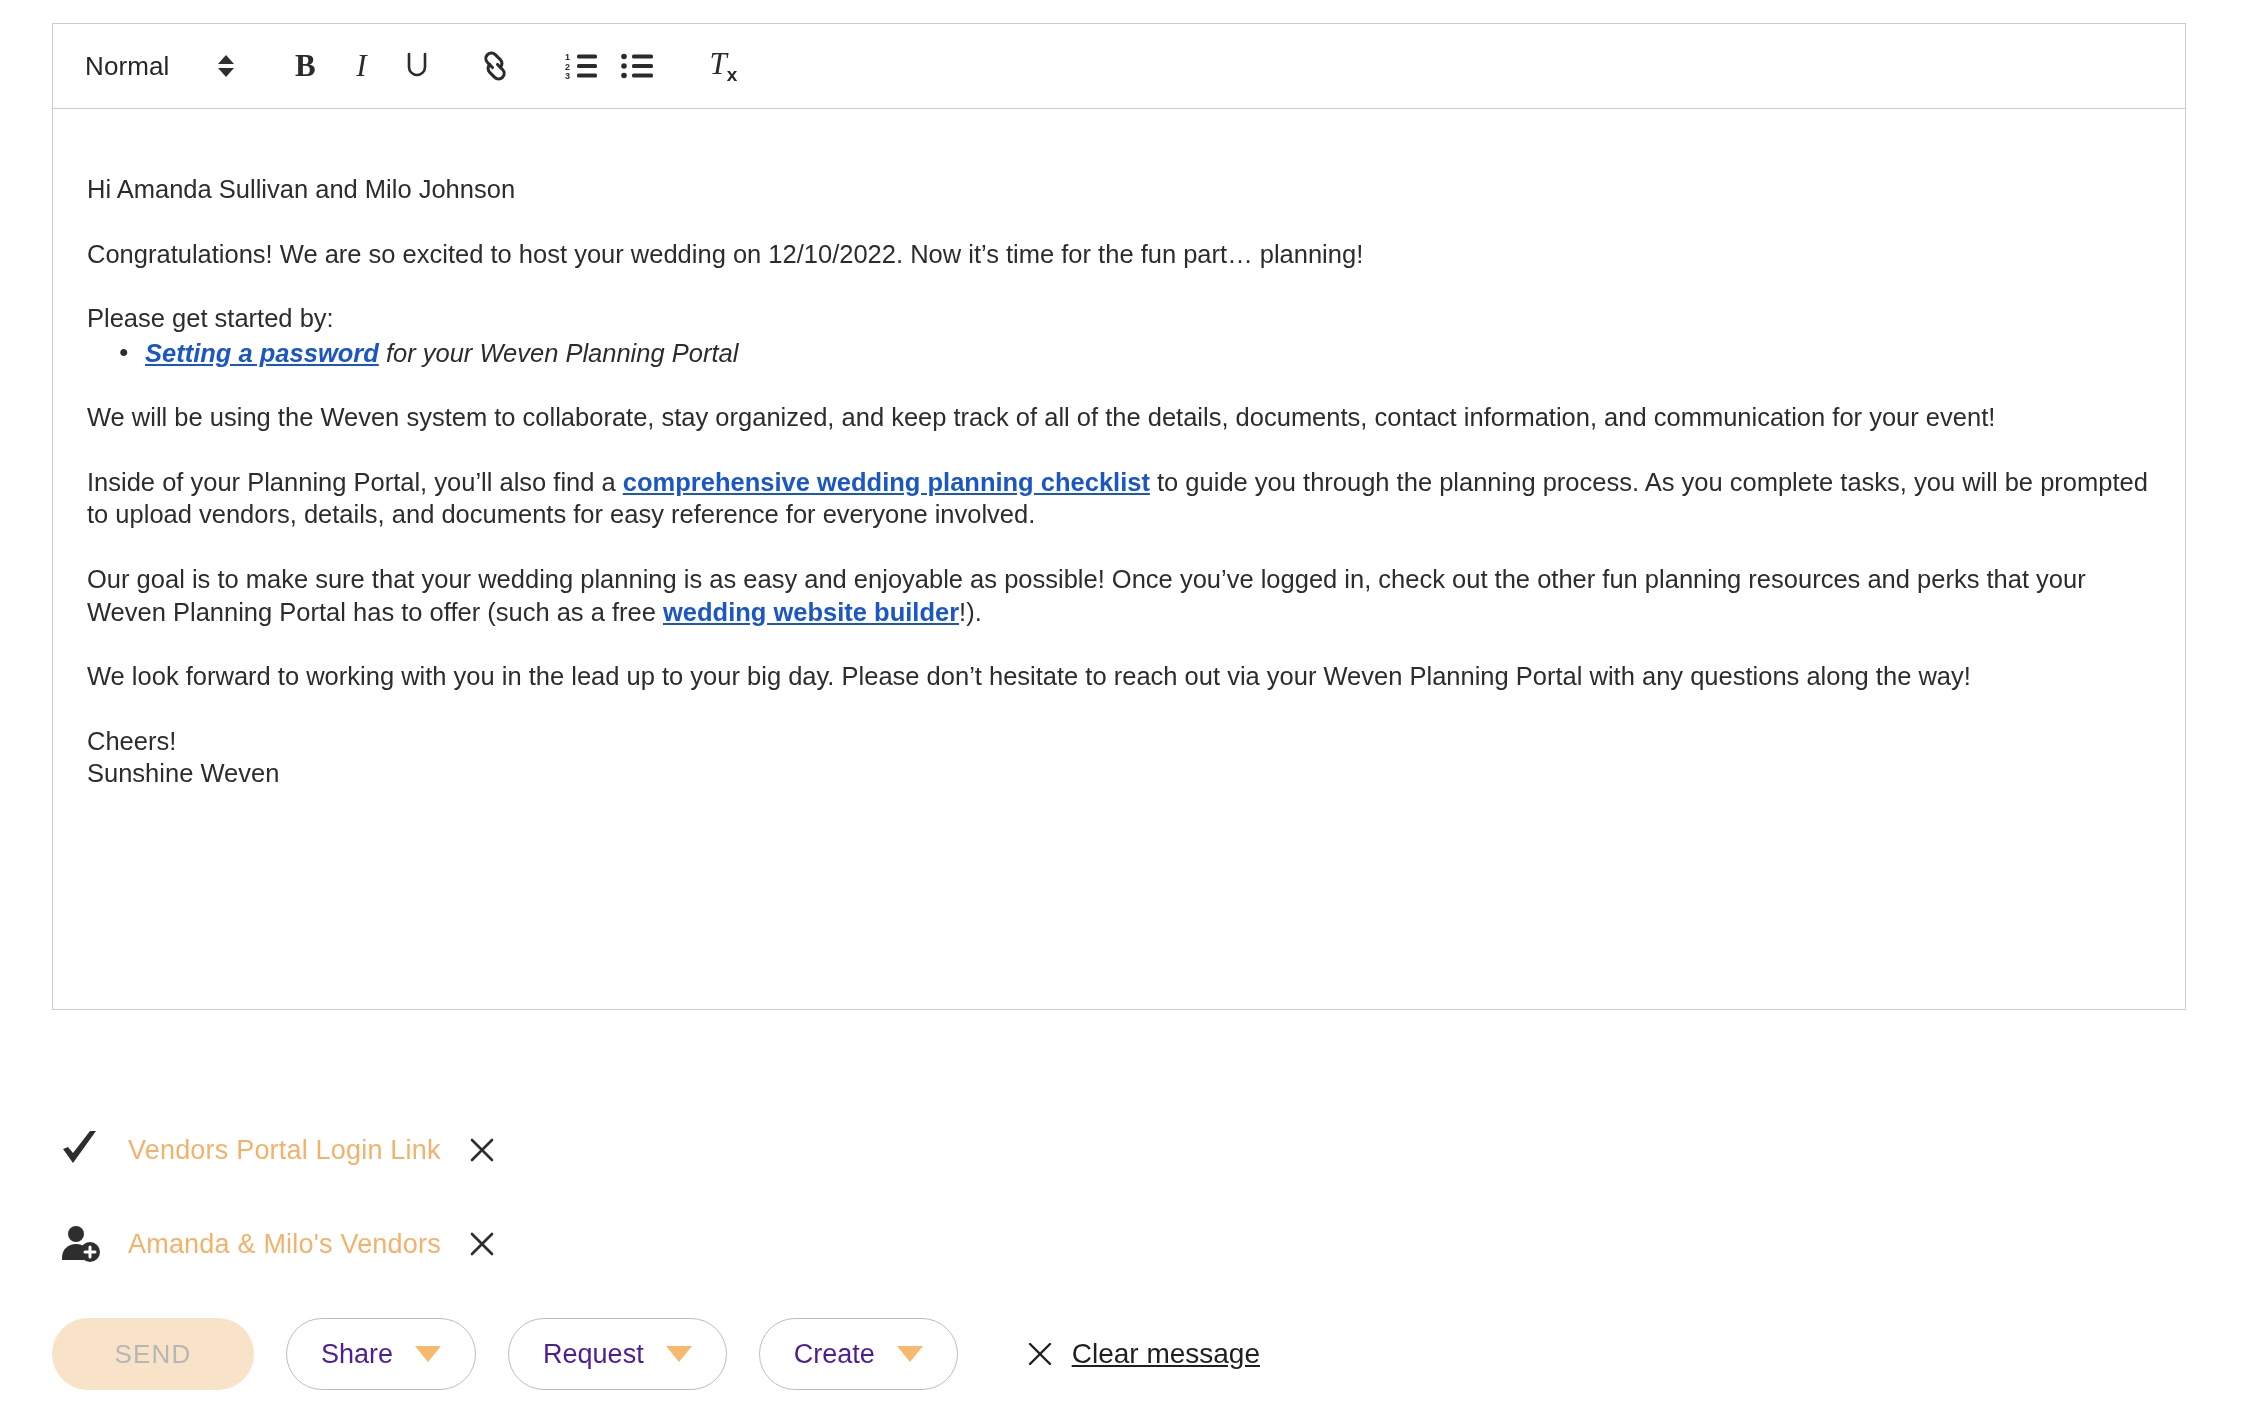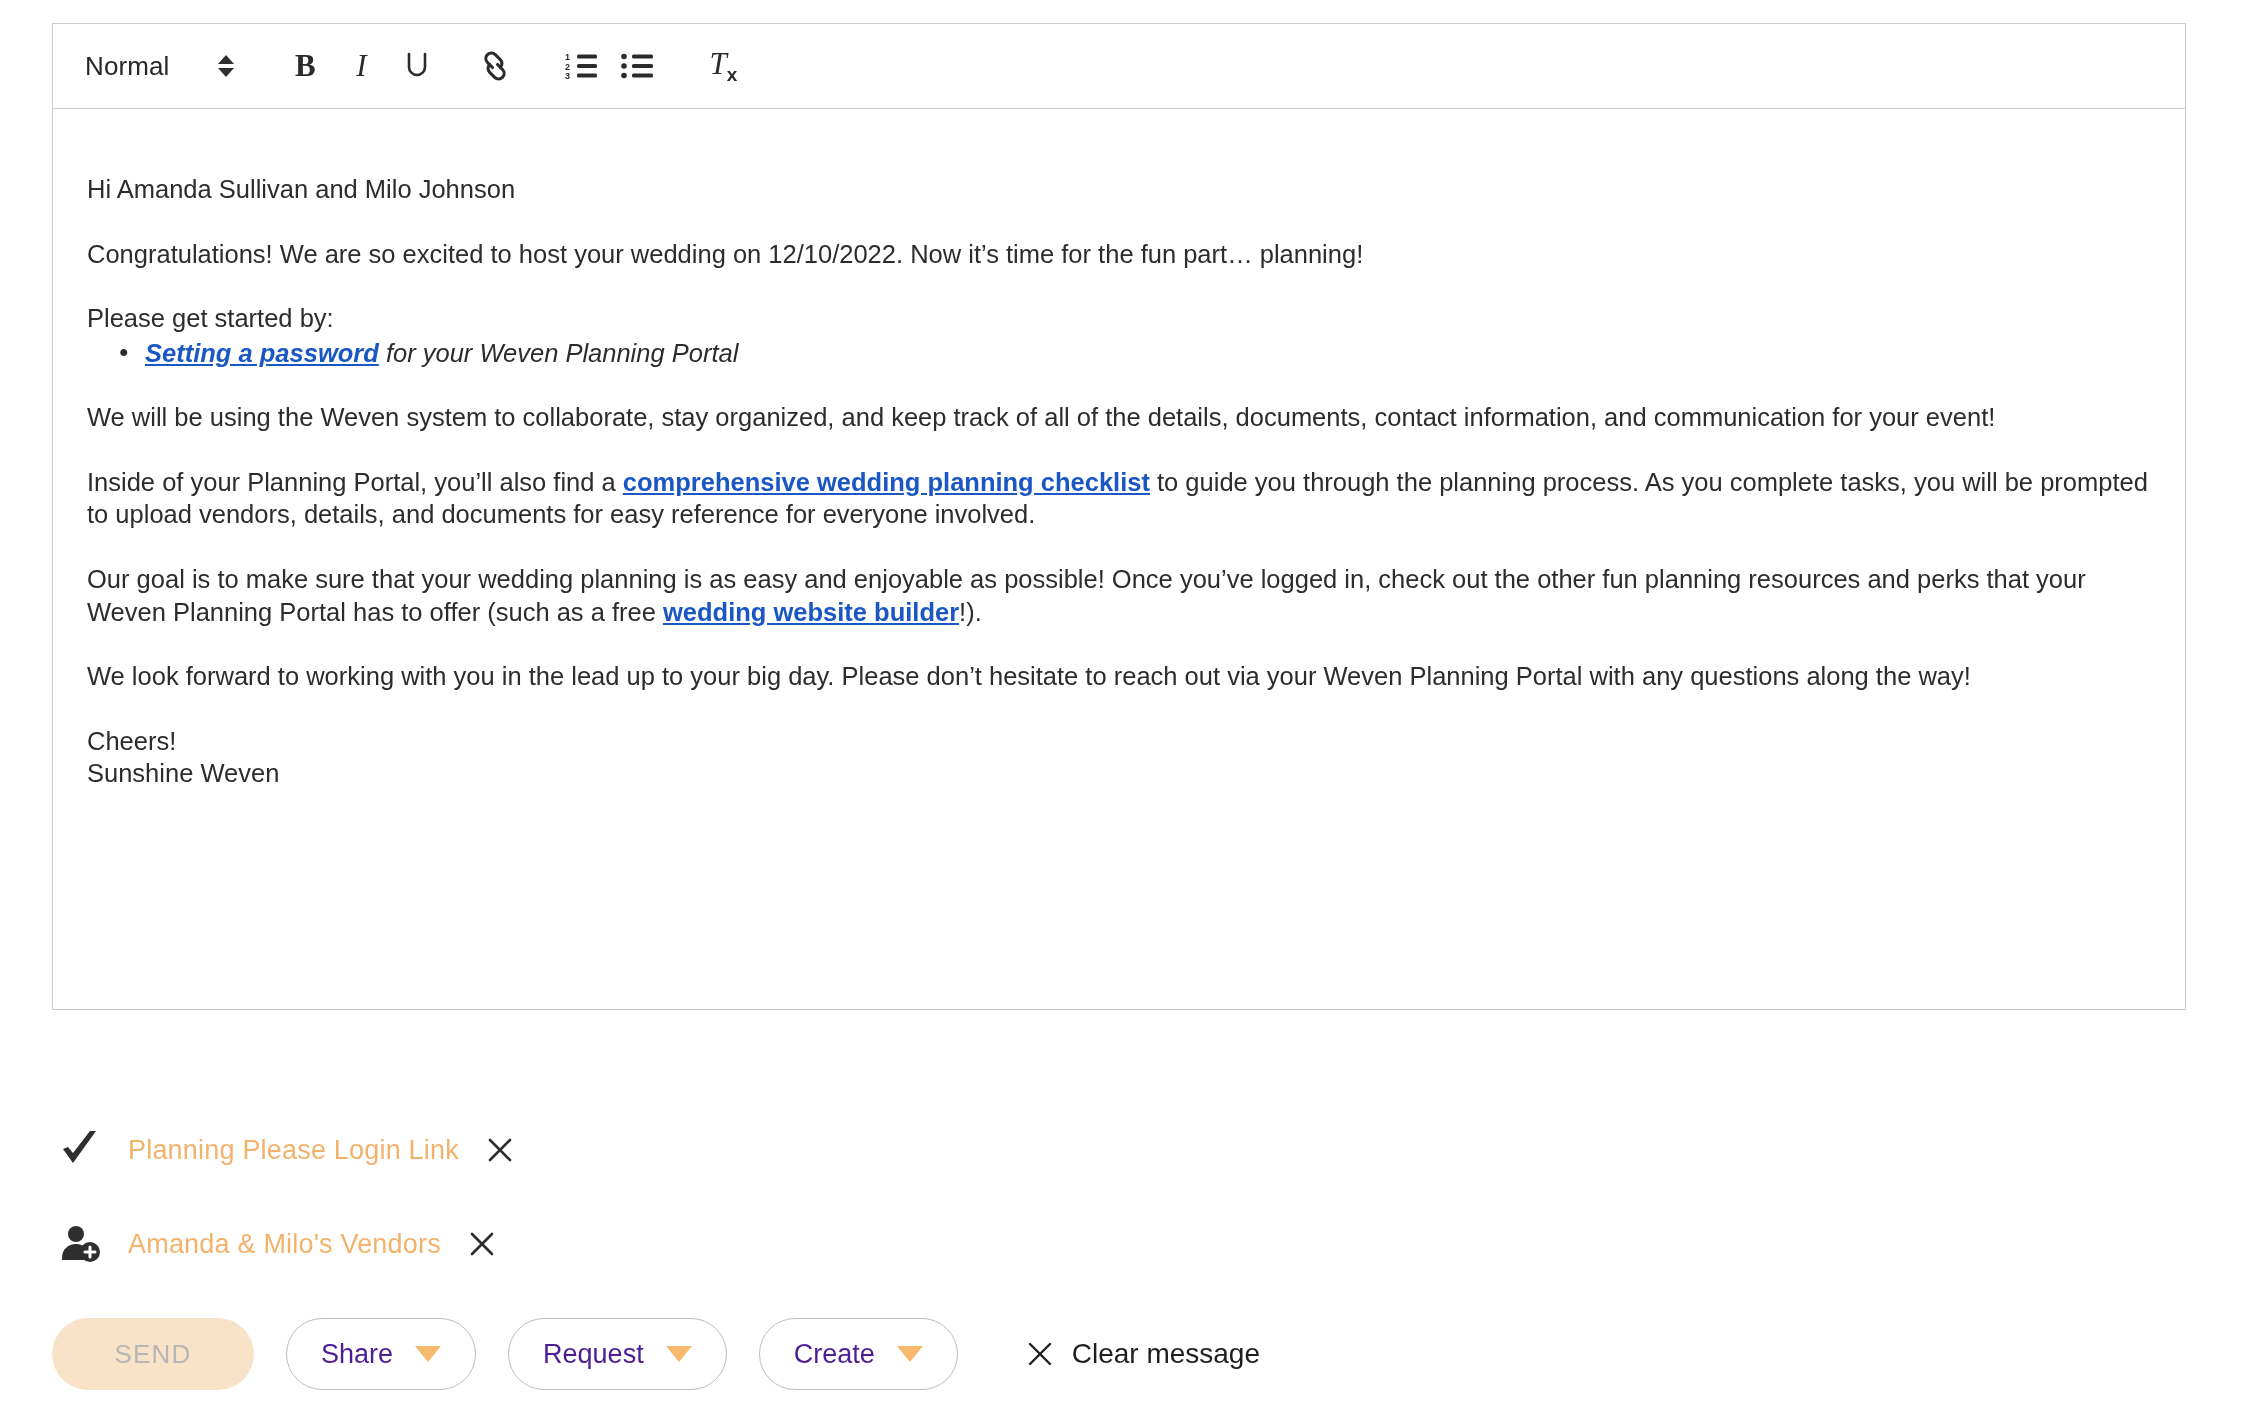--- a/index.html
+++ b/index.html
@@ -207,20 +207,21 @@
   .clear-msg {
     display: flex;
     align-items: center;
     gap: 18px;
     margin-left: 68px;
     cursor: pointer;
   }
   .clear-msg .lbl {
     font-size: 28px;
     color: #1f1f1f;
+    text-decoration: underline;
   }
   svg { display: block; }
 </style>
 </head>
 <body>
 
 <div class="page">
 
   <div class="editor-shell">
 
@@ -335,21 +336,21 @@
   </div>
 
   <div class="attachments">
 
     <div class="chip">
       <span class="ic">
         <svg width="40" height="42" viewBox="0 0 40 42">
           <path d="M3 20 L13 34 L36 2 L30 2 L13 24 L8 18 Z" fill="#2e2e2e"></path>
         </svg>
       </span>
-      <span class="name">Planning Please Login Link</span>
+      <span class="name">Vendors Portal Login Link</span>
       <span class="rm">
         <svg width="28" height="28" viewBox="0 0 28 28">
           <g stroke="#2e2e2e" stroke-width="2.6" stroke-linecap="round">
             <line x1="4" y1="4" x2="24" y2="24"></line>
               <line x1="24" y1="4" x2="4" y2="24"></line>
           </g>
         </svg>
       </span>
     </div>
 

